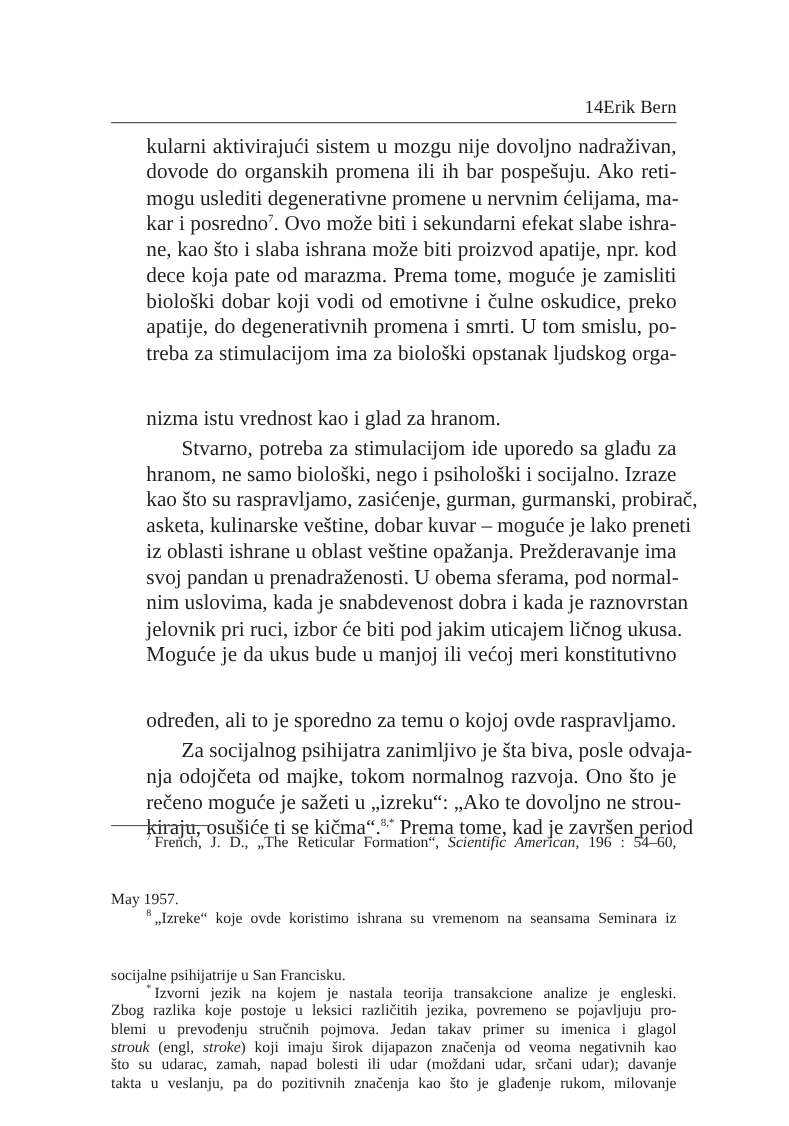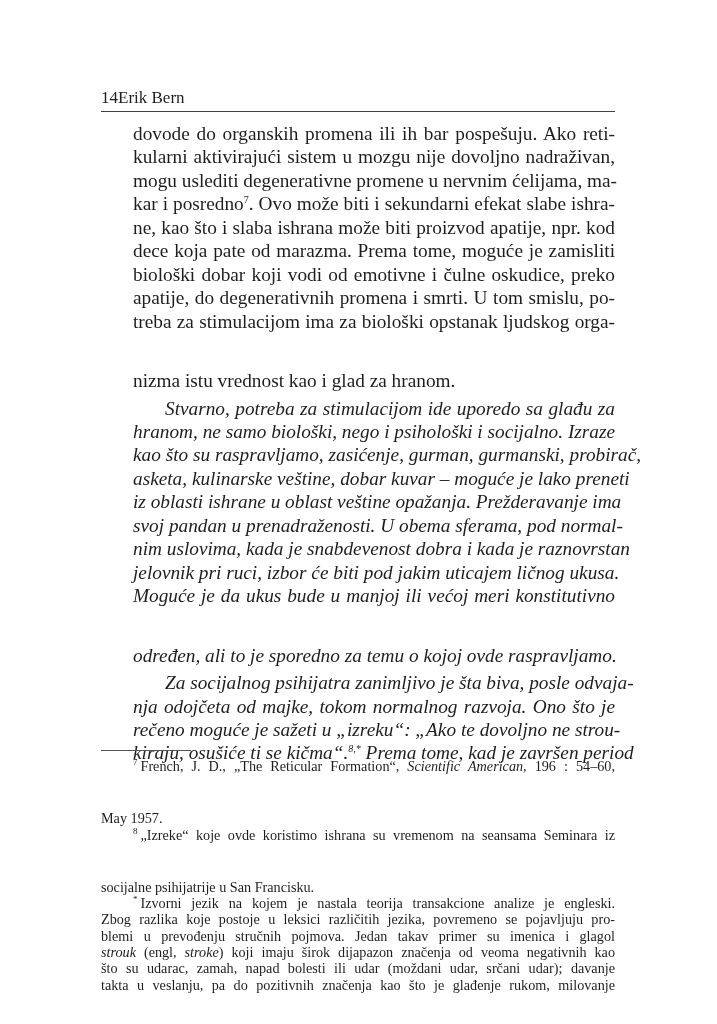--- a/index.html
+++ b/index.html
@@ -1,21 +1,21 @@
 <!DOCTYPE html>
 <html><head>
 <meta charset="utf-8">
 <style>
   html, body { margin: 0; padding: 0; background: #ffffff; }
   body { width: 717px; height: 1024px; position: relative; overflow: hidden; color: #1e1e1e; font-family: "DejaVu Serif", "Liberation Serif", serif; }
   .page { position: absolute; left: 101px; top: 88px; width: 514px; }
-  .running-head { display: flex; justify-content: flex-start; align-items: flex-end; font-family: "Liberation Serif", serif; font-size: 17px; line-height: 20px; padding-bottom: 3px; border-bottom: 1px solid #444; }
+  .running-head { display: flex; justify-content: flex-end; align-items: flex-end; font-family: "Liberation Serif", serif; font-size: 17px; line-height: 20px; padding-bottom: 3px; border-bottom: 1px solid #444; }
   .body-text { font-family: "Liberation Serif", serif; font-size: 19.3px; line-height: 23.45px; text-align: justify; margin-top: 10px; }
   .body-text p { margin: 0; text-indent: 32px; }
-  .body-text p + p { margin-top: 4px; font-style: italic; }
+  .body-text p + p { margin-top: 4px; }
   .line { display: block; text-align: justify; text-align-last: justify; white-space: nowrap; }
   .line.last { text-align-last: left; margin-top: 36px; }
   .line.indent { padding-left: 32px; }
   sup { font-size: 10px; vertical-align: super; line-height: 0; }
   .fn-rule { position: absolute; left: 101px; top: 750px; width: 90px; border-top: 1px solid #555; }
   .footnotes { position: absolute; left: 101px; top: 758px; width: 514px; font-family: "Liberation Serif", serif; font-size: 14.2px; line-height: 16.3px; }
   .fn { margin: 0; }
   .fn .line.indent { padding-left: 32px; }
   .fn-mark { font-size: 9px; vertical-align: super; line-height: 0; margin-right: 3px; }
   em { font-style: italic; }
@@ -24,22 +24,22 @@
 <body>
 
 <div class="page">
   <div class="running-head">
     <span>14</span>
     <span>Erik Bern</span>
   </div>
 
   <div class="body-text">
     <p>
+      <span class="line">kularni aktivirajući sistem u mozgu nije dovoljno nadraživan,</span>
       <span class="line">dovode do organskih promena ili ih bar pospešuju. Ako reti-</span>
-      <span class="line">kularni aktivirajući sistem u mozgu nije dovoljno nadraživan,</span>
       <span class="line">mogu uslediti degenerativne promene u nervnim ćelijama, ma-</span>
       <span class="line"><span>kar i posredno</span><sup>7</sup><span>. Ovo može biti i sekundarni efekat slabe ishra-</span></span>
       <span class="line">ne, kao što i slaba ishrana može biti proizvod apatije, npr. kod</span>
       <span class="line">dece koja pate od marazma. Prema tome, moguće je zamisliti</span>
       <span class="line">biološki dobar koji vodi od emotivne i čulne oskudice, preko</span>
       <span class="line">apatije, do degenerativnih promena i smrti. U tom smislu, po-</span>
       <span class="line">treba za stimulacijom ima za biološki opstanak ljudskog orga-</span>
       <span class="line last">nizma istu vrednost kao i glad za hranom.</span>
     </p>
     <p>

